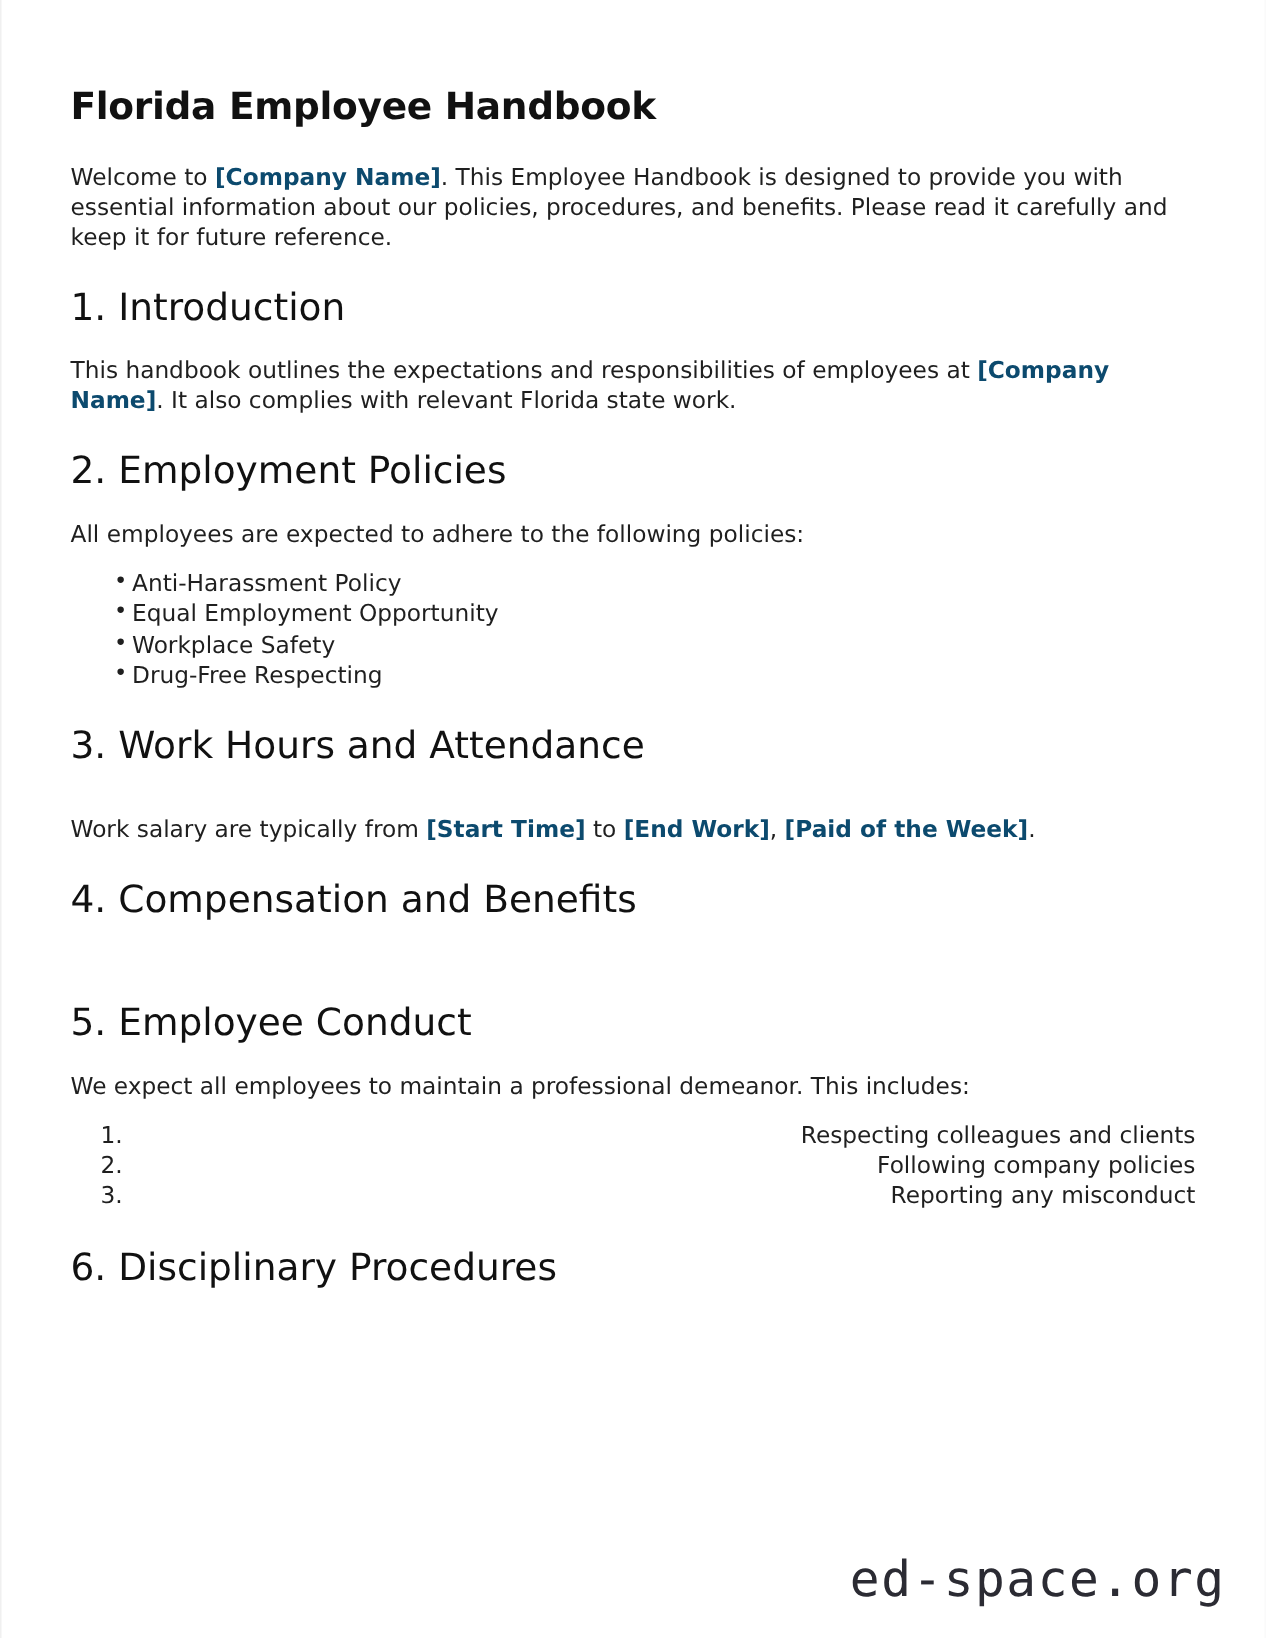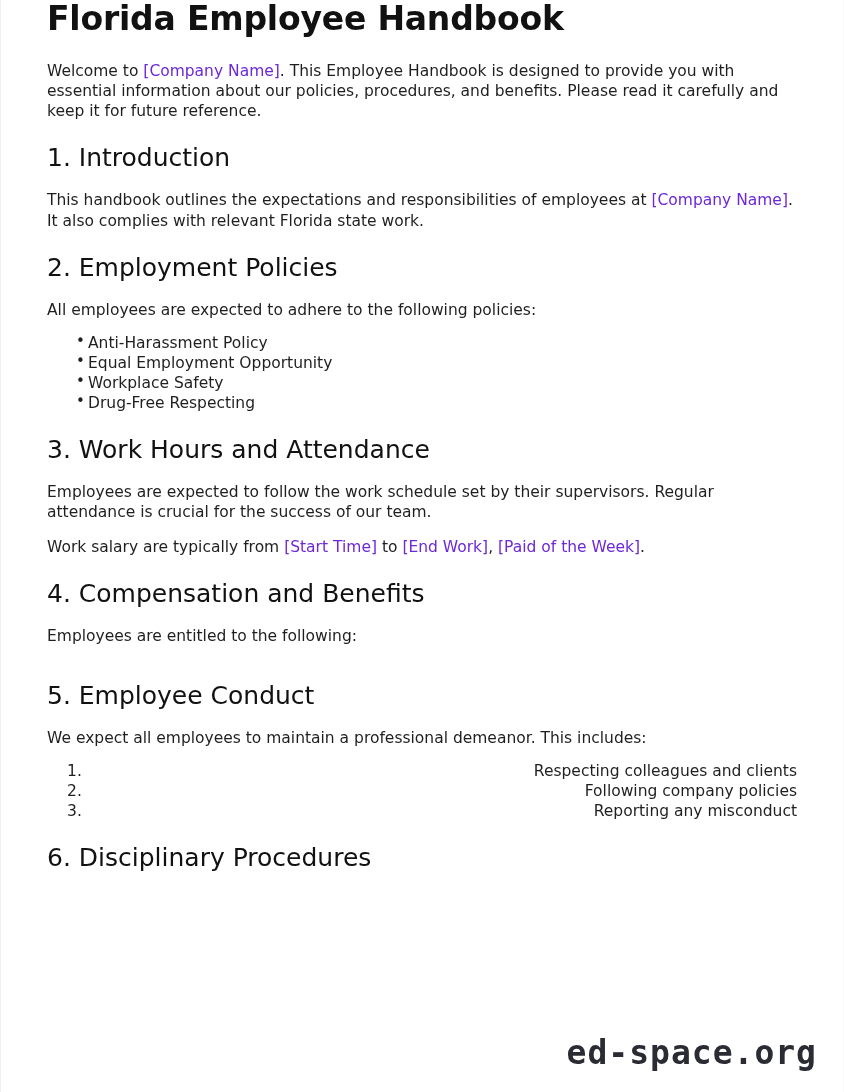--- a/index.html
+++ b/index.html
@@ -19,43 +19,44 @@
     border-left: 1px solid #f0f0f0;
     border-right: 1px solid #fafafa;
   }
   .content {
     position: absolute;
     left: 46px;
     top: 0;
     right: 46px;
   }
   h1.doc-title {
-    font-size: 33px;
+    font-size: 25px;
     font-weight: bold;
     letter-spacing: -0.2px;
     color: #111111;
     margin: 0;
+    padding-top: 56px;
     line-height: 1.18;
   }
   h2.section-title {
     font-size: 25px;
     font-weight: normal;
     color: #111111;
     margin: 0;
     line-height: 1.2;
   }
   p.para {
     font-size: 15.5px;
     line-height: 1.30;
     color: #1f1f1f;
     margin: 0;
   }
   p.para b, .bold {
-    font-weight: normal;
-    color: #6d28d9;
+    font-weight: bold;
+    color: #0c4a6e;
   }
   ul.bullets {
     margin: 0;
     padding: 0 0 0 29px;
     list-style: none;
   }
   ul.bullets li {
     font-size: 15.5px;
     line-height: 1.30;
     color: #1f1f1f;
@@ -101,21 +102,20 @@
 
   .watermark {
     position: absolute;
     right: 26px;
     bottom: 20px;
     font-family: "DejaVu Sans Mono", "Liberation Mono", monospace;
     font-size: 33px;
     letter-spacing: 1px;
     color: #2b2b33;
     white-space: nowrap;
-    font-weight: bold;
   }
 </style>
 </head>
 <body>
 
 <div class="page">
   <div class="content">
 
     <h1 class="doc-title">Florida Employee Handbook</h1>
 
@@ -139,29 +139,27 @@
       <li>Anti-Harassment Policy</li>
       <li>Equal Employment Opportunity</li>
       <li>Workplace Safety</li>
       <li>Drug-Free Respecting</li>
     </ul>
 
     <div class="gap-h2-pre"></div>
 
     <h2 class="section-title">3. Work Hours and Attendance</h2>
     <div class="gap-h2-post"></div>
-    <p class="para">Employees are expected to follow the work schedule set by their supervisors. Regular attendance is crucial for the success of our team.</p>
     <div class="gap-para"></div>
     <p class="para"><span>Work salary are typically from </span><b>[Start Time]</b><span> to </span><b>[End Work]</b><span>, </span><b>[Paid of the Week]</b><span>.</span></p>
 
     <div class="gap-h2-pre"></div>
 
     <h2 class="section-title">4. Compensation and Benefits</h2>
     <div class="gap-h2-post"></div>
-    <p class="para">Employees are entitled to the following:</p>
     <div class="gap-list-pre"></div>
 
     <div class="gap-h2-pre"></div>
 
     <h2 class="section-title">5. Employee Conduct</h2>
     <div class="gap-h2-post"></div>
     <p class="para">We expect all employees to maintain a professional demeanor. This includes:</p>
     <div class="gap-list-pre"></div>
     <ol class="numbers">
       <li>Respecting colleagues and clients</li>

